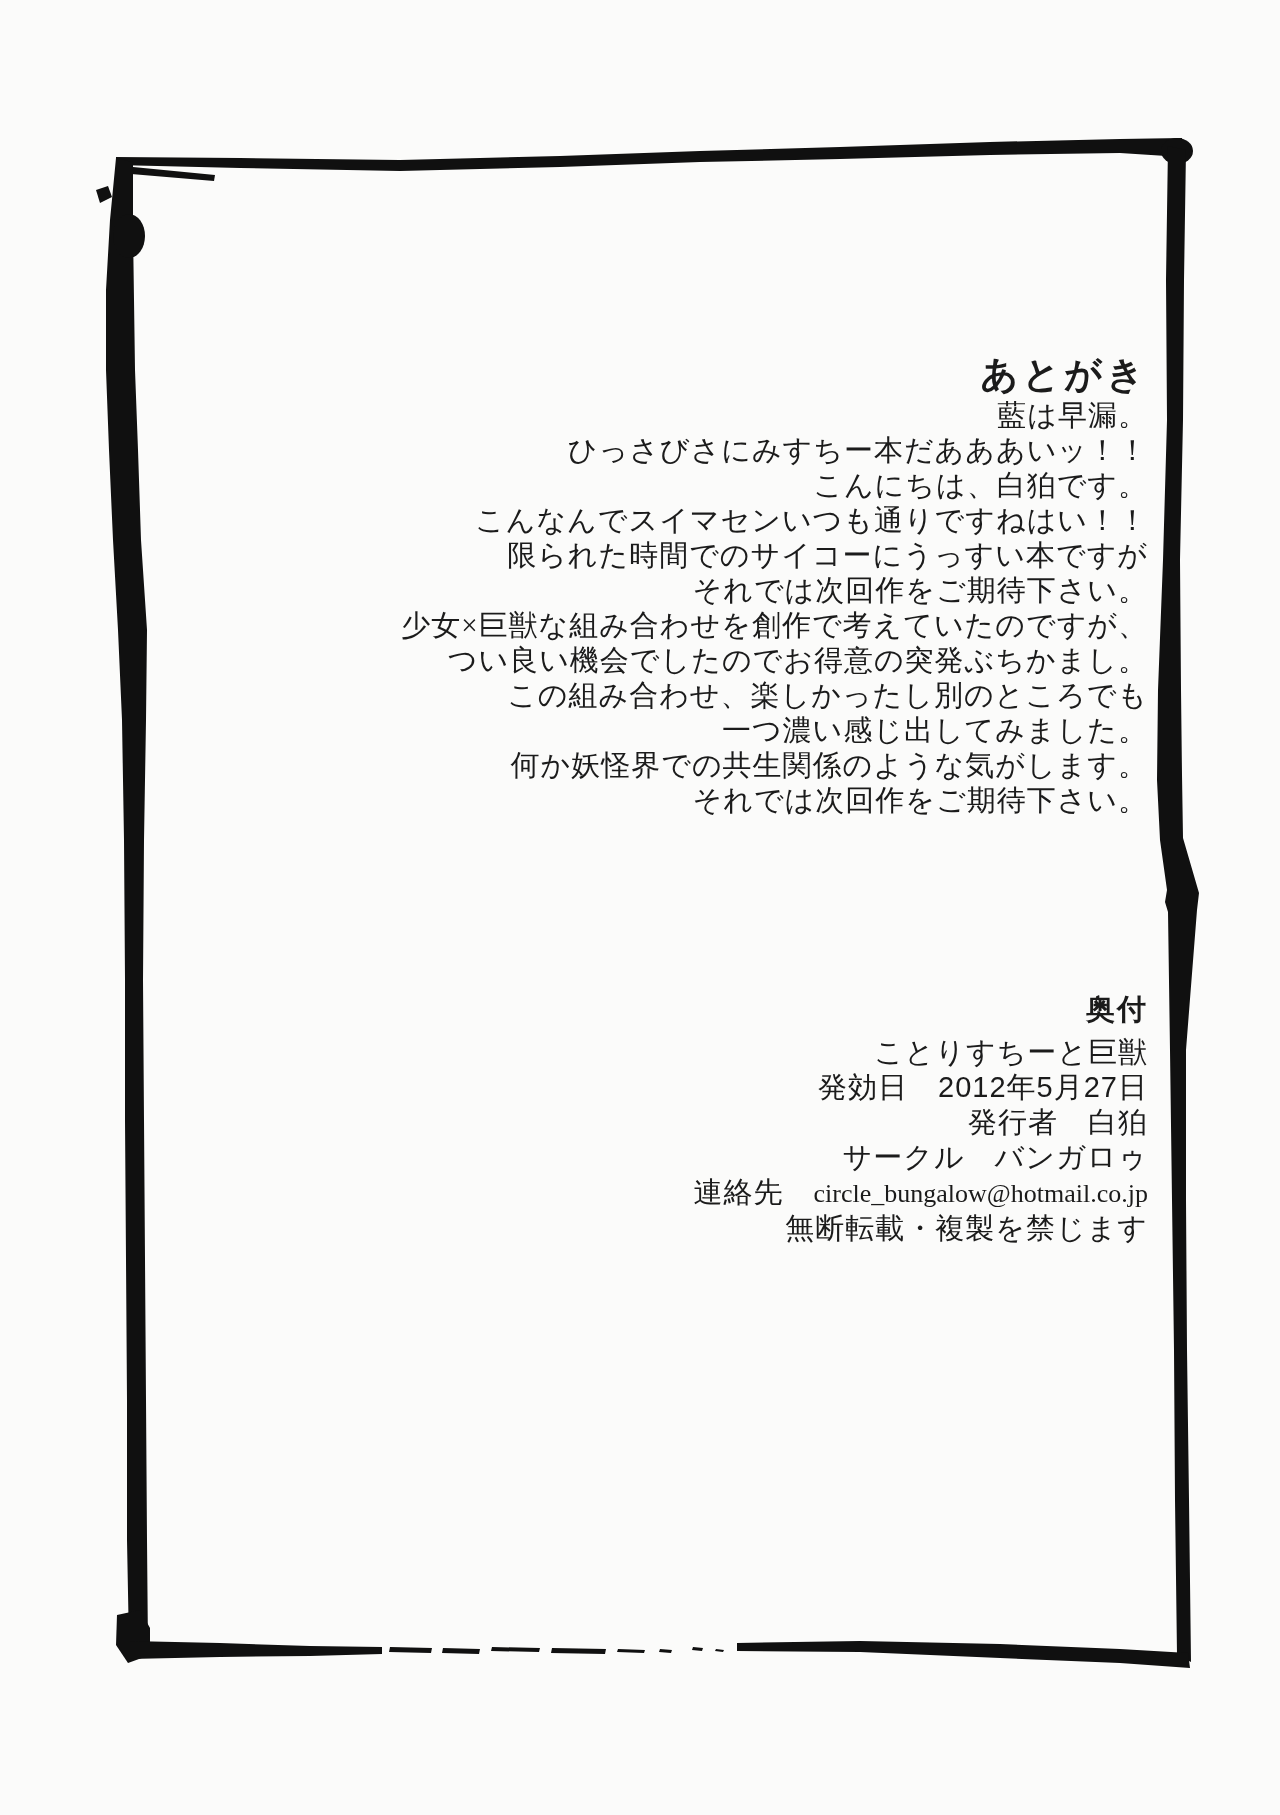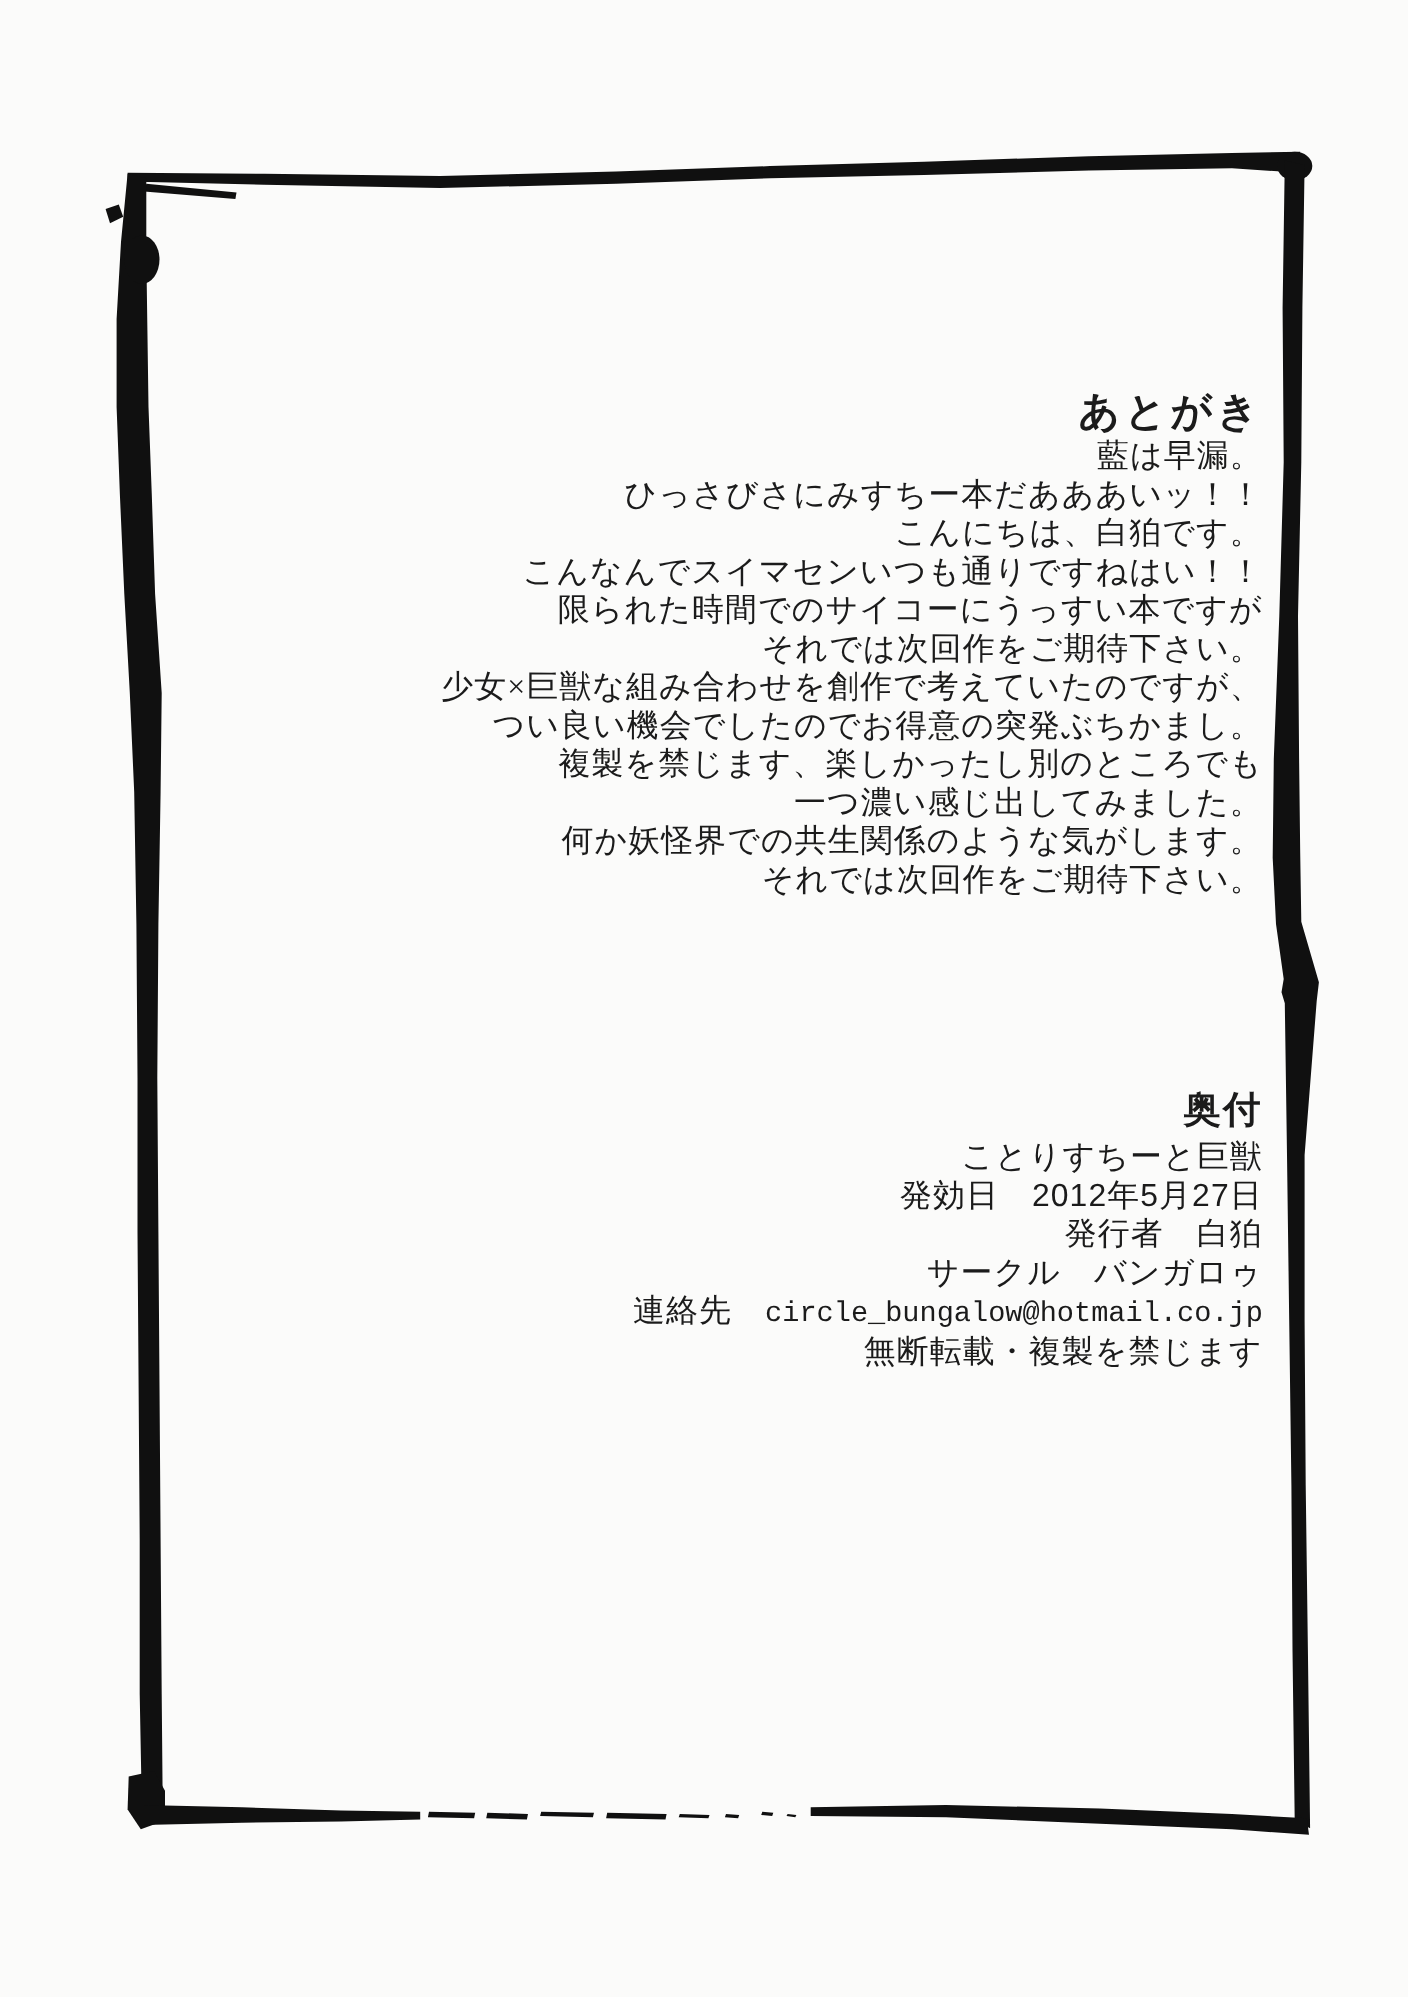--- a/index.html
+++ b/index.html
@@ -26,36 +26,36 @@
   .af-heading {
     font-family: "Liberation Serif", "DejaVu Serif", serif;
     font-weight: 700;
     font-size: 37px;
     line-height: 47px;
     letter-spacing: 4px;
   }
   .col-heading {
     font-family: "Liberation Sans", "DejaVu Sans", sans-serif;
     font-weight: 700;
-    font-size: 34px;
+    font-size: 29px;
     line-height: 52px;
     letter-spacing: 2px;
     margin-left: 40px;
   }
   .line {
     font-family: "Liberation Serif", "DejaVu Serif", serif;
     font-weight: 500;
     font-size: 29px;
     line-height: 35px;
     white-space: nowrap;
     letter-spacing: 1px;
   }
   .sans { font-family: "Liberation Sans", "DejaVu Sans", sans-serif; padding-left: 32px; }
   .mono {
-    font-family: Liberation Mono, monospace;
+    font-family: Liberation Serif, serif;
     font-size: 26px;
     letter-spacing: 0;
   }
 </style>
 </head>
 <body>
 
 <svg class="frame-svg" viewBox="0 0 1280 1815" xmlns="http://www.w3.org/2000/svg" aria-hidden="true">
   <g fill="#101010" stroke="none">
 
@@ -100,21 +100,21 @@
 <div class="text-col afterword">
   <div class="af-heading">あとがき</div>
   <div class="line">藍は早漏。</div>
   <div class="line">ひっさびさにみすちー本だあああいッ！！</div>
   <div class="line">こんにちは、白狛です。</div>
   <div class="line">こんなんでスイマセンいつも通りですねはい！！</div>
   <div class="line">限られた時間でのサイコーにうっすい本ですが</div>
   <div class="line">それでは次回作をご期待下さい。</div>
   <div class="line">少女×巨獣な組み合わせを創作で考えていたのですが、</div>
   <div class="line">つい良い機会でしたのでお得意の突発ぶちかまし。</div>
-  <div class="line">複製を禁じます、楽しかったし別のところでも</div>
+  <div class="line">この組み合わせ、楽しかったし別のところでも</div>
   <div class="line">一つ濃い感じ出してみました。</div>
   <div class="line">何か妖怪界での共生関係のような気がします。</div>
   <div class="line">それでは次回作をご期待下さい。</div>
 </div>
 
 <div class="text-col colophon">
   <div class="col-heading">奥付</div>
   <div class="line">ことりすちーと巨獣</div>
   <div class="line sans">発効日　2012年5月27日</div>
   <div class="line">発行者　白狛</div>

